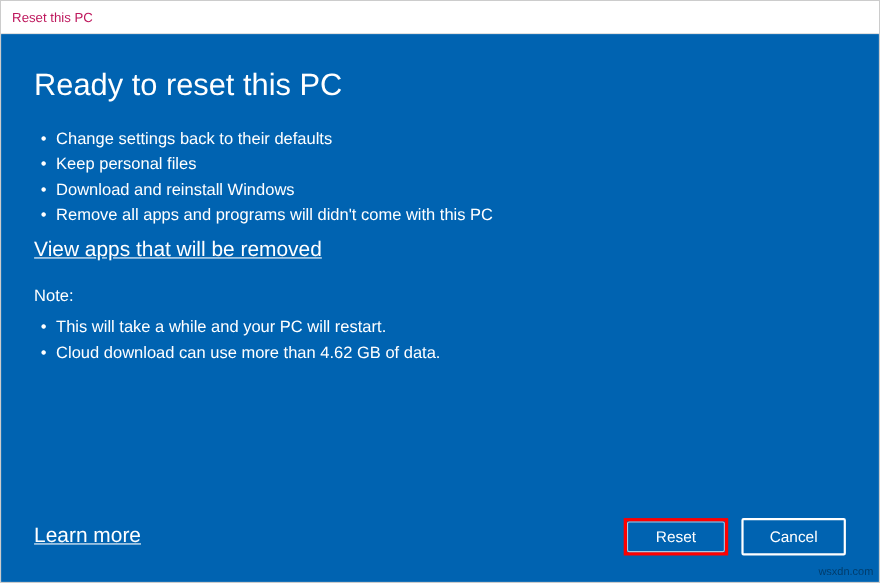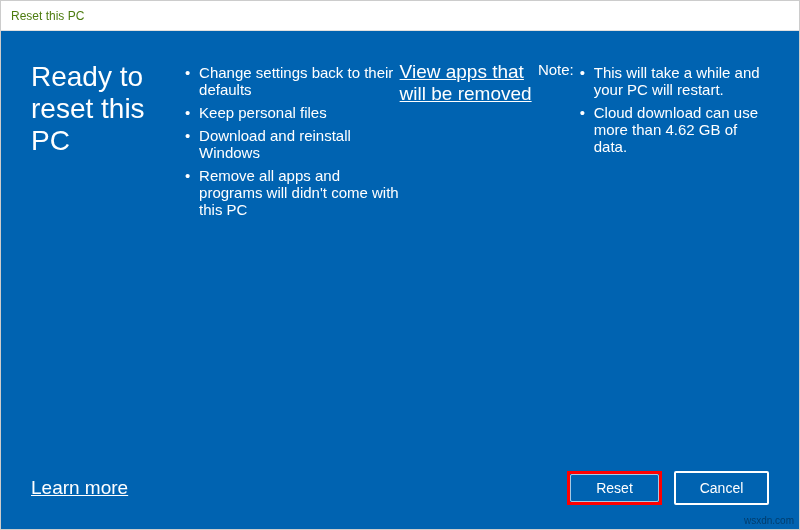--- a/index.html
+++ b/index.html
@@ -21,30 +21,30 @@
       flex-direction: column;
       border: 1px solid #ccc;
     }
     .titlebar {
       height: 30px;
       background: #ffffff;
       display: flex;
       align-items: center;
       padding: 0 10px;
       font-size: 12px;
-      color: #4d7c0f;
+      color: #be185d;
       border-bottom: 1px solid #e0e0e0;
     }
     .content {
       flex: 1;
       background: #0063b1;
       color: #ffffff;
       padding: 30px 30px 20px 30px;
       display: flex;
-      flex-direction: row;
+      flex-direction: column;
       position: relative;
     }
     .heading {
       font-size: 28px;
       font-weight: 400;
       margin-bottom: 22px;
     }
     .section-label {
       font-size: 15px;
       margin-bottom: 8px;

